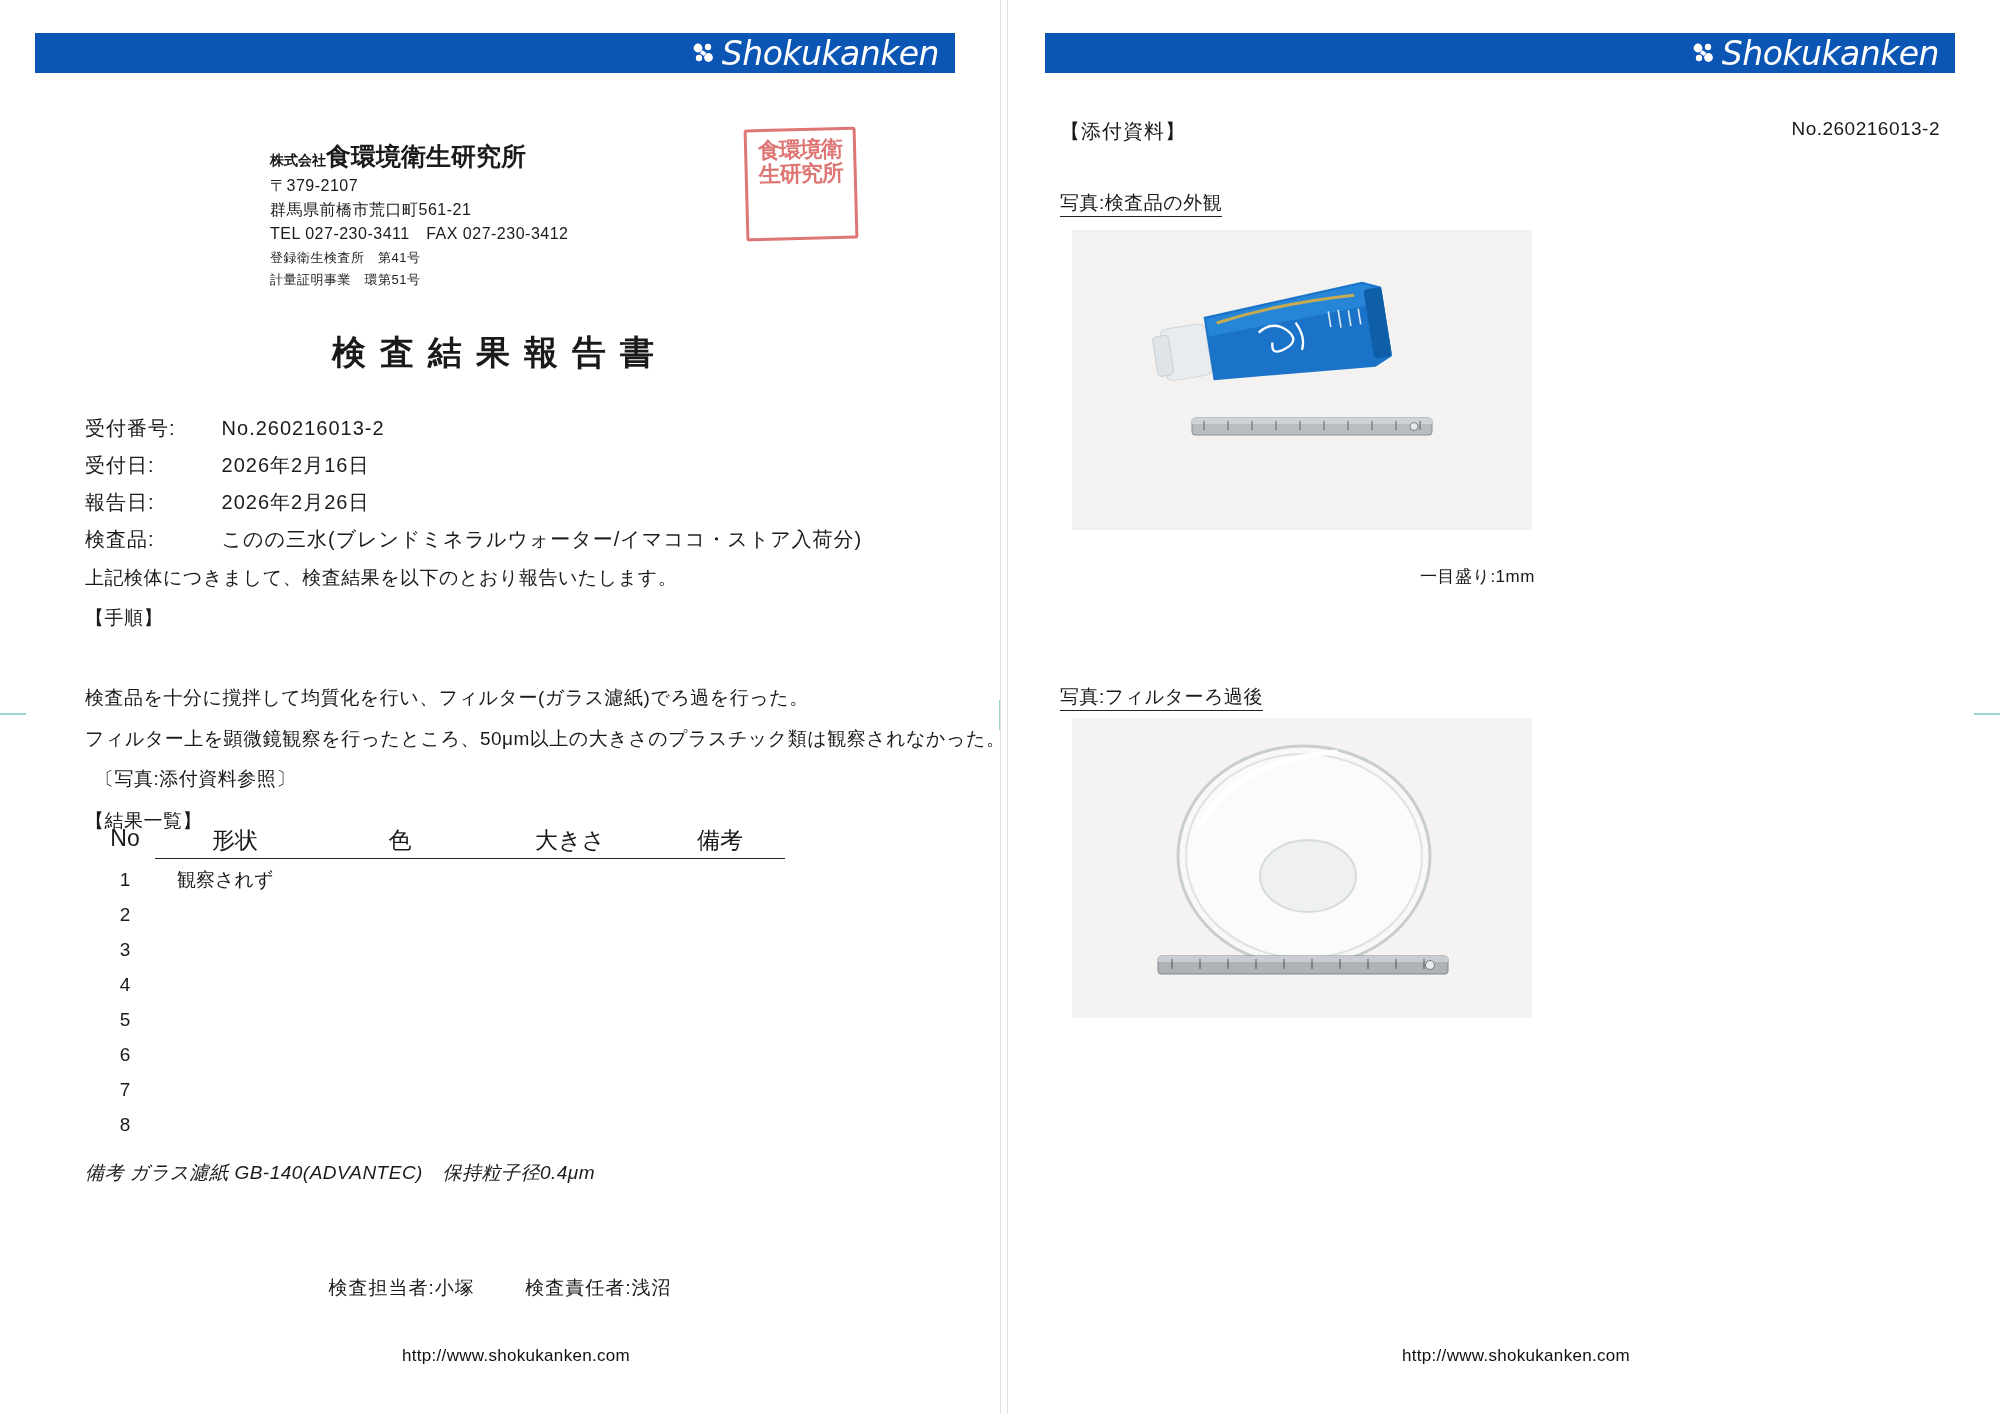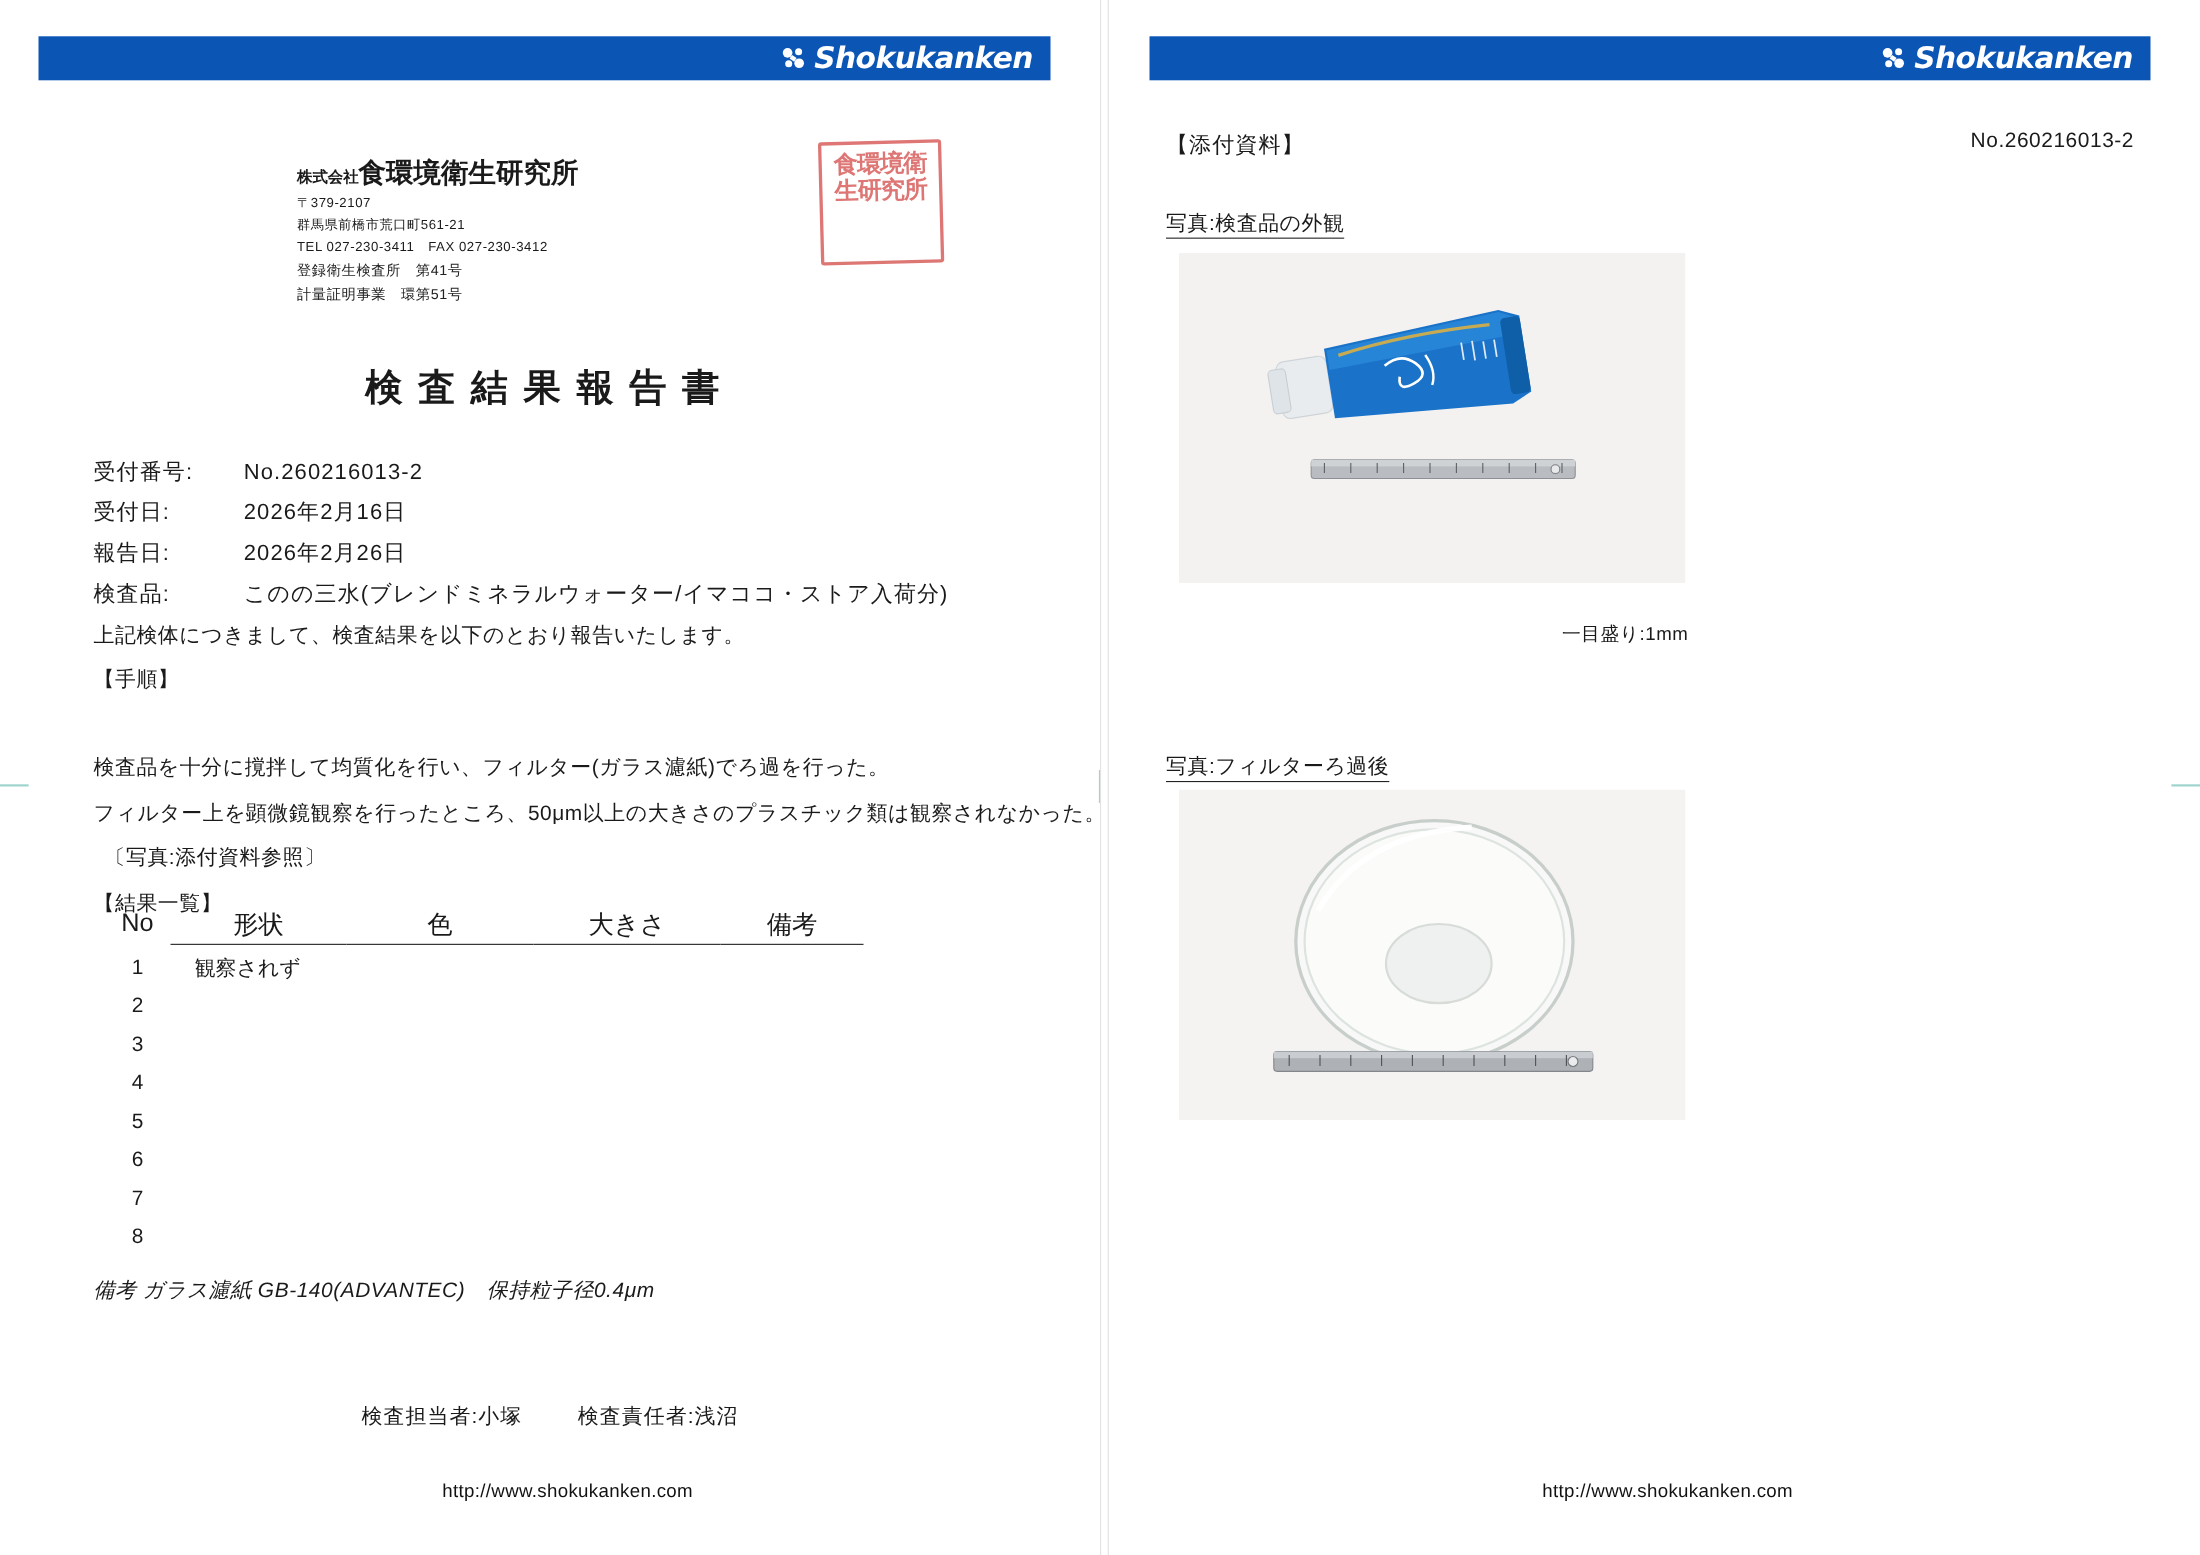--- a/index.html
+++ b/index.html
@@ -64,22 +64,22 @@
   }
   .brandbar .logomark {
     width: 26px;
     height: 26px;
     position: relative;
     flex: 0 0 auto;
   }
   .brandbar .logomark svg { display:block; }
   .brandbar .brandname {
     color: #ffffff;
-    font-size: 27px;
-    font-weight: bold;
+    font-size: 33px;
+    font-weight: normal;
     font-style: italic;
     letter-spacing: -0.5px;
     font-family: "DejaVu Sans", sans-serif;
     white-space: nowrap;
   }
   
   .addressee {
     position: absolute;
     left: 85px;
     top: 118px;
@@ -102,21 +102,21 @@
     font-size: 25px;
     font-weight: bold;
     letter-spacing: 0px;
     white-space: nowrap;
   }
   .lab-name .small {
     font-size: 14px;
     letter-spacing: 0px;
   }
   .lab-line {
-    font-size: 12px;
+    font-size: 16px;
     letter-spacing: 0.5px;
     margin-top: 3px;
     white-space: nowrap;
   }
   .lab-line.small {
     font-size: 13px;
     color: #222;
     margin-top: 4px;
   }
   .stamp {

